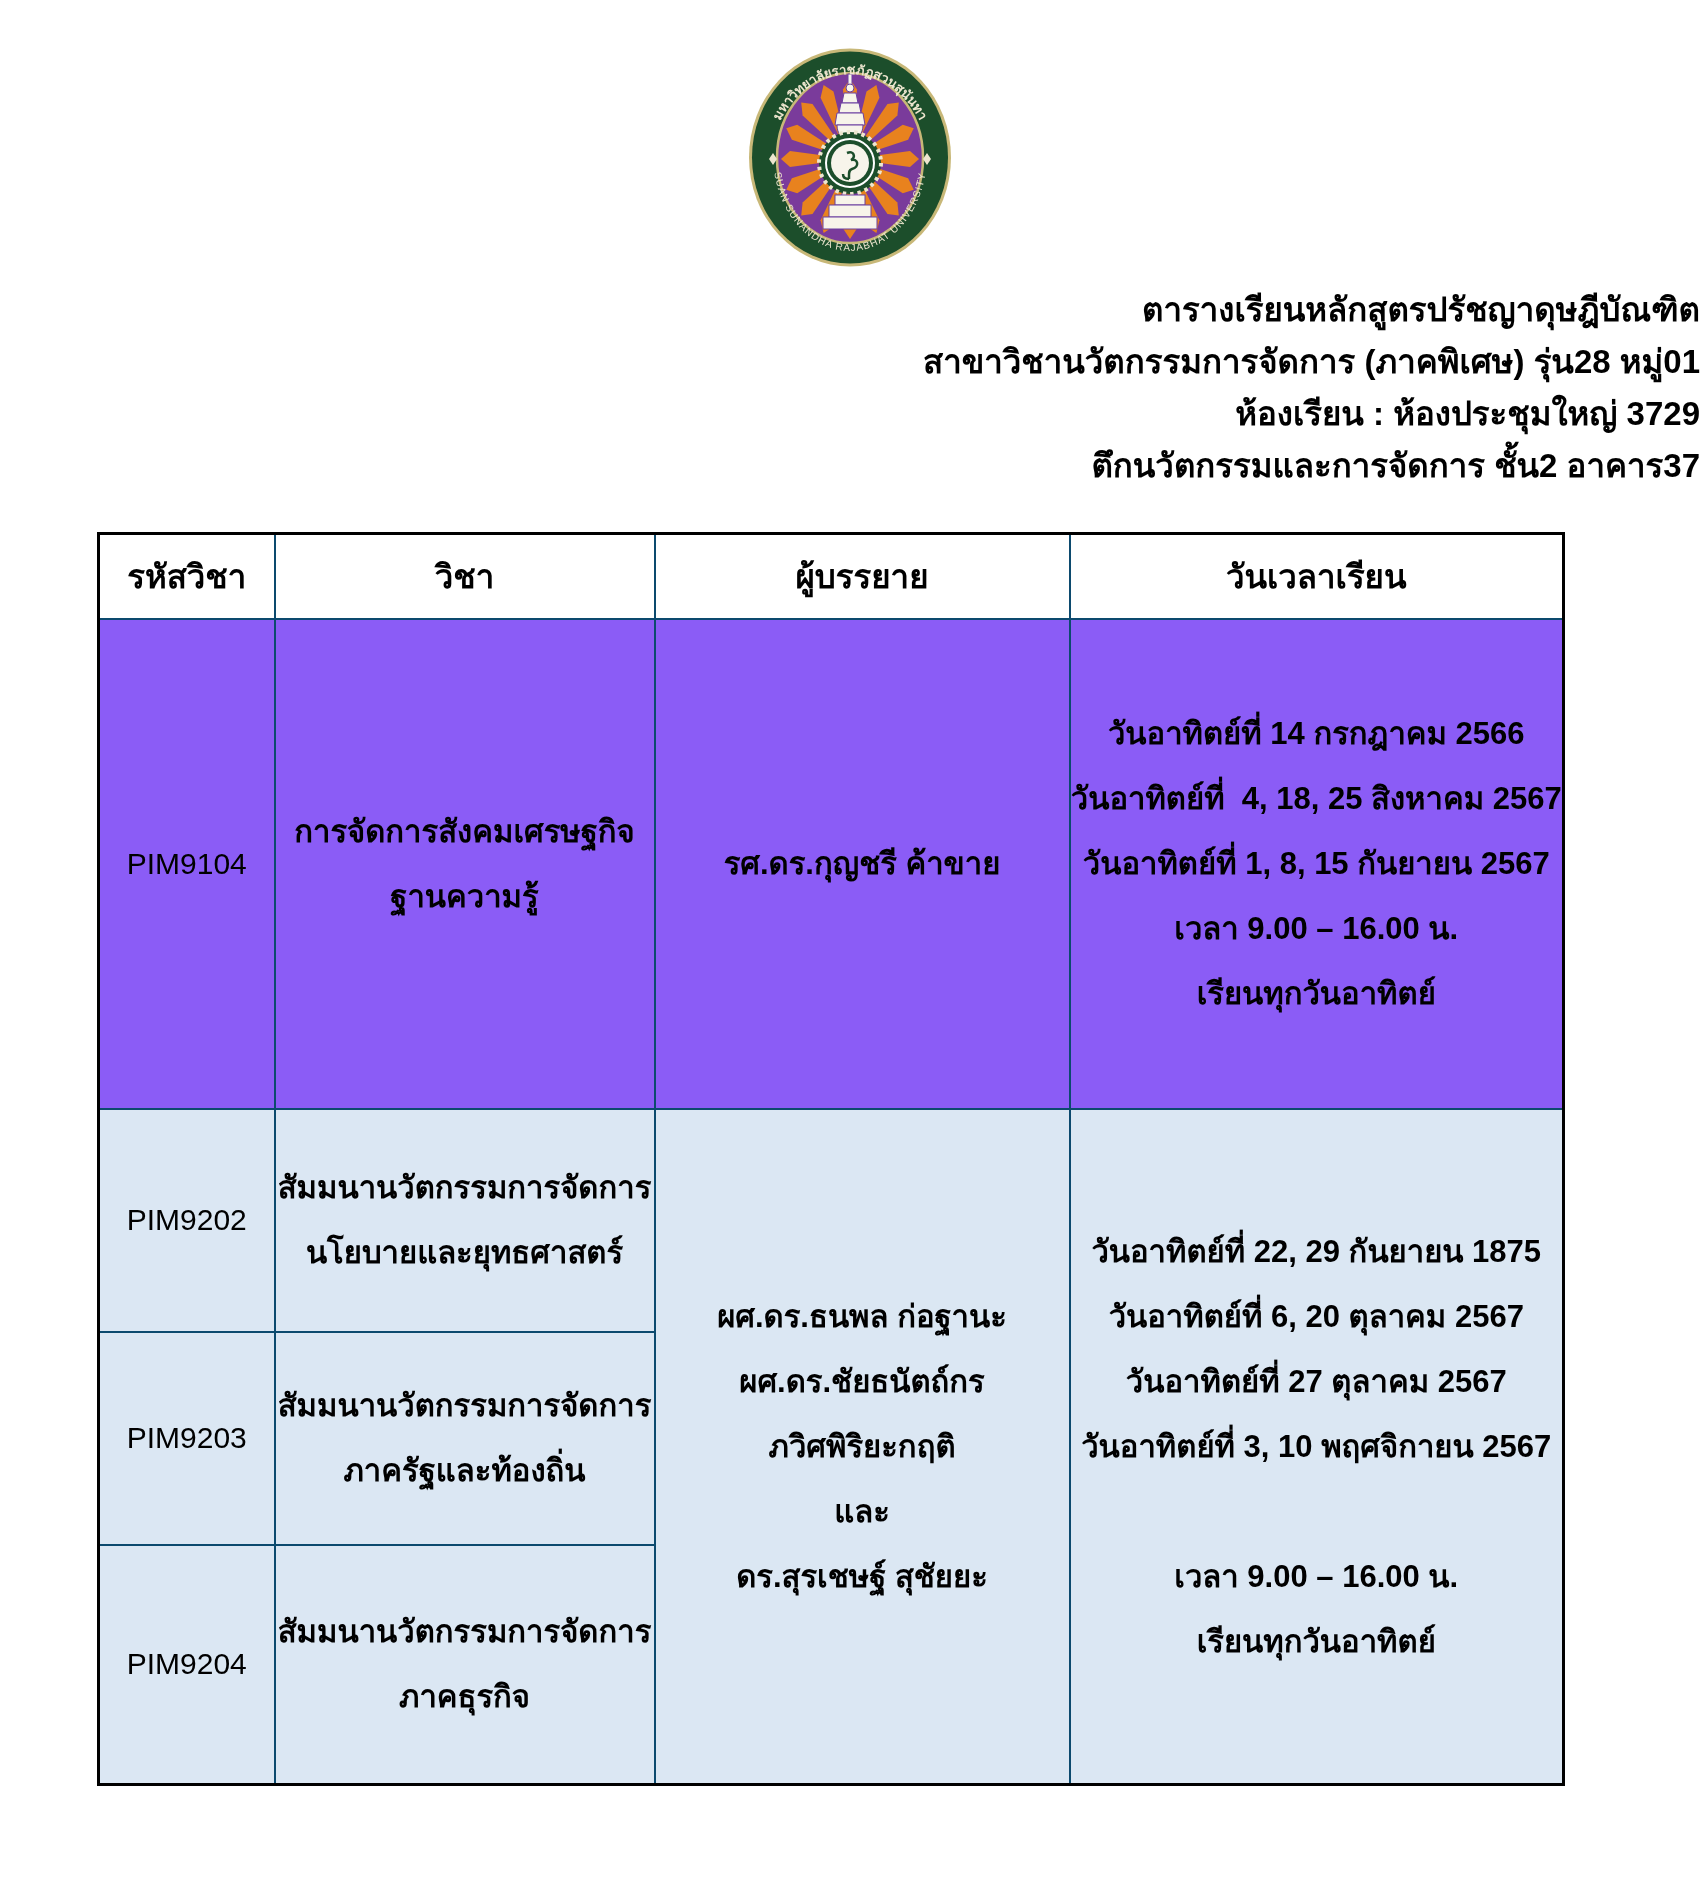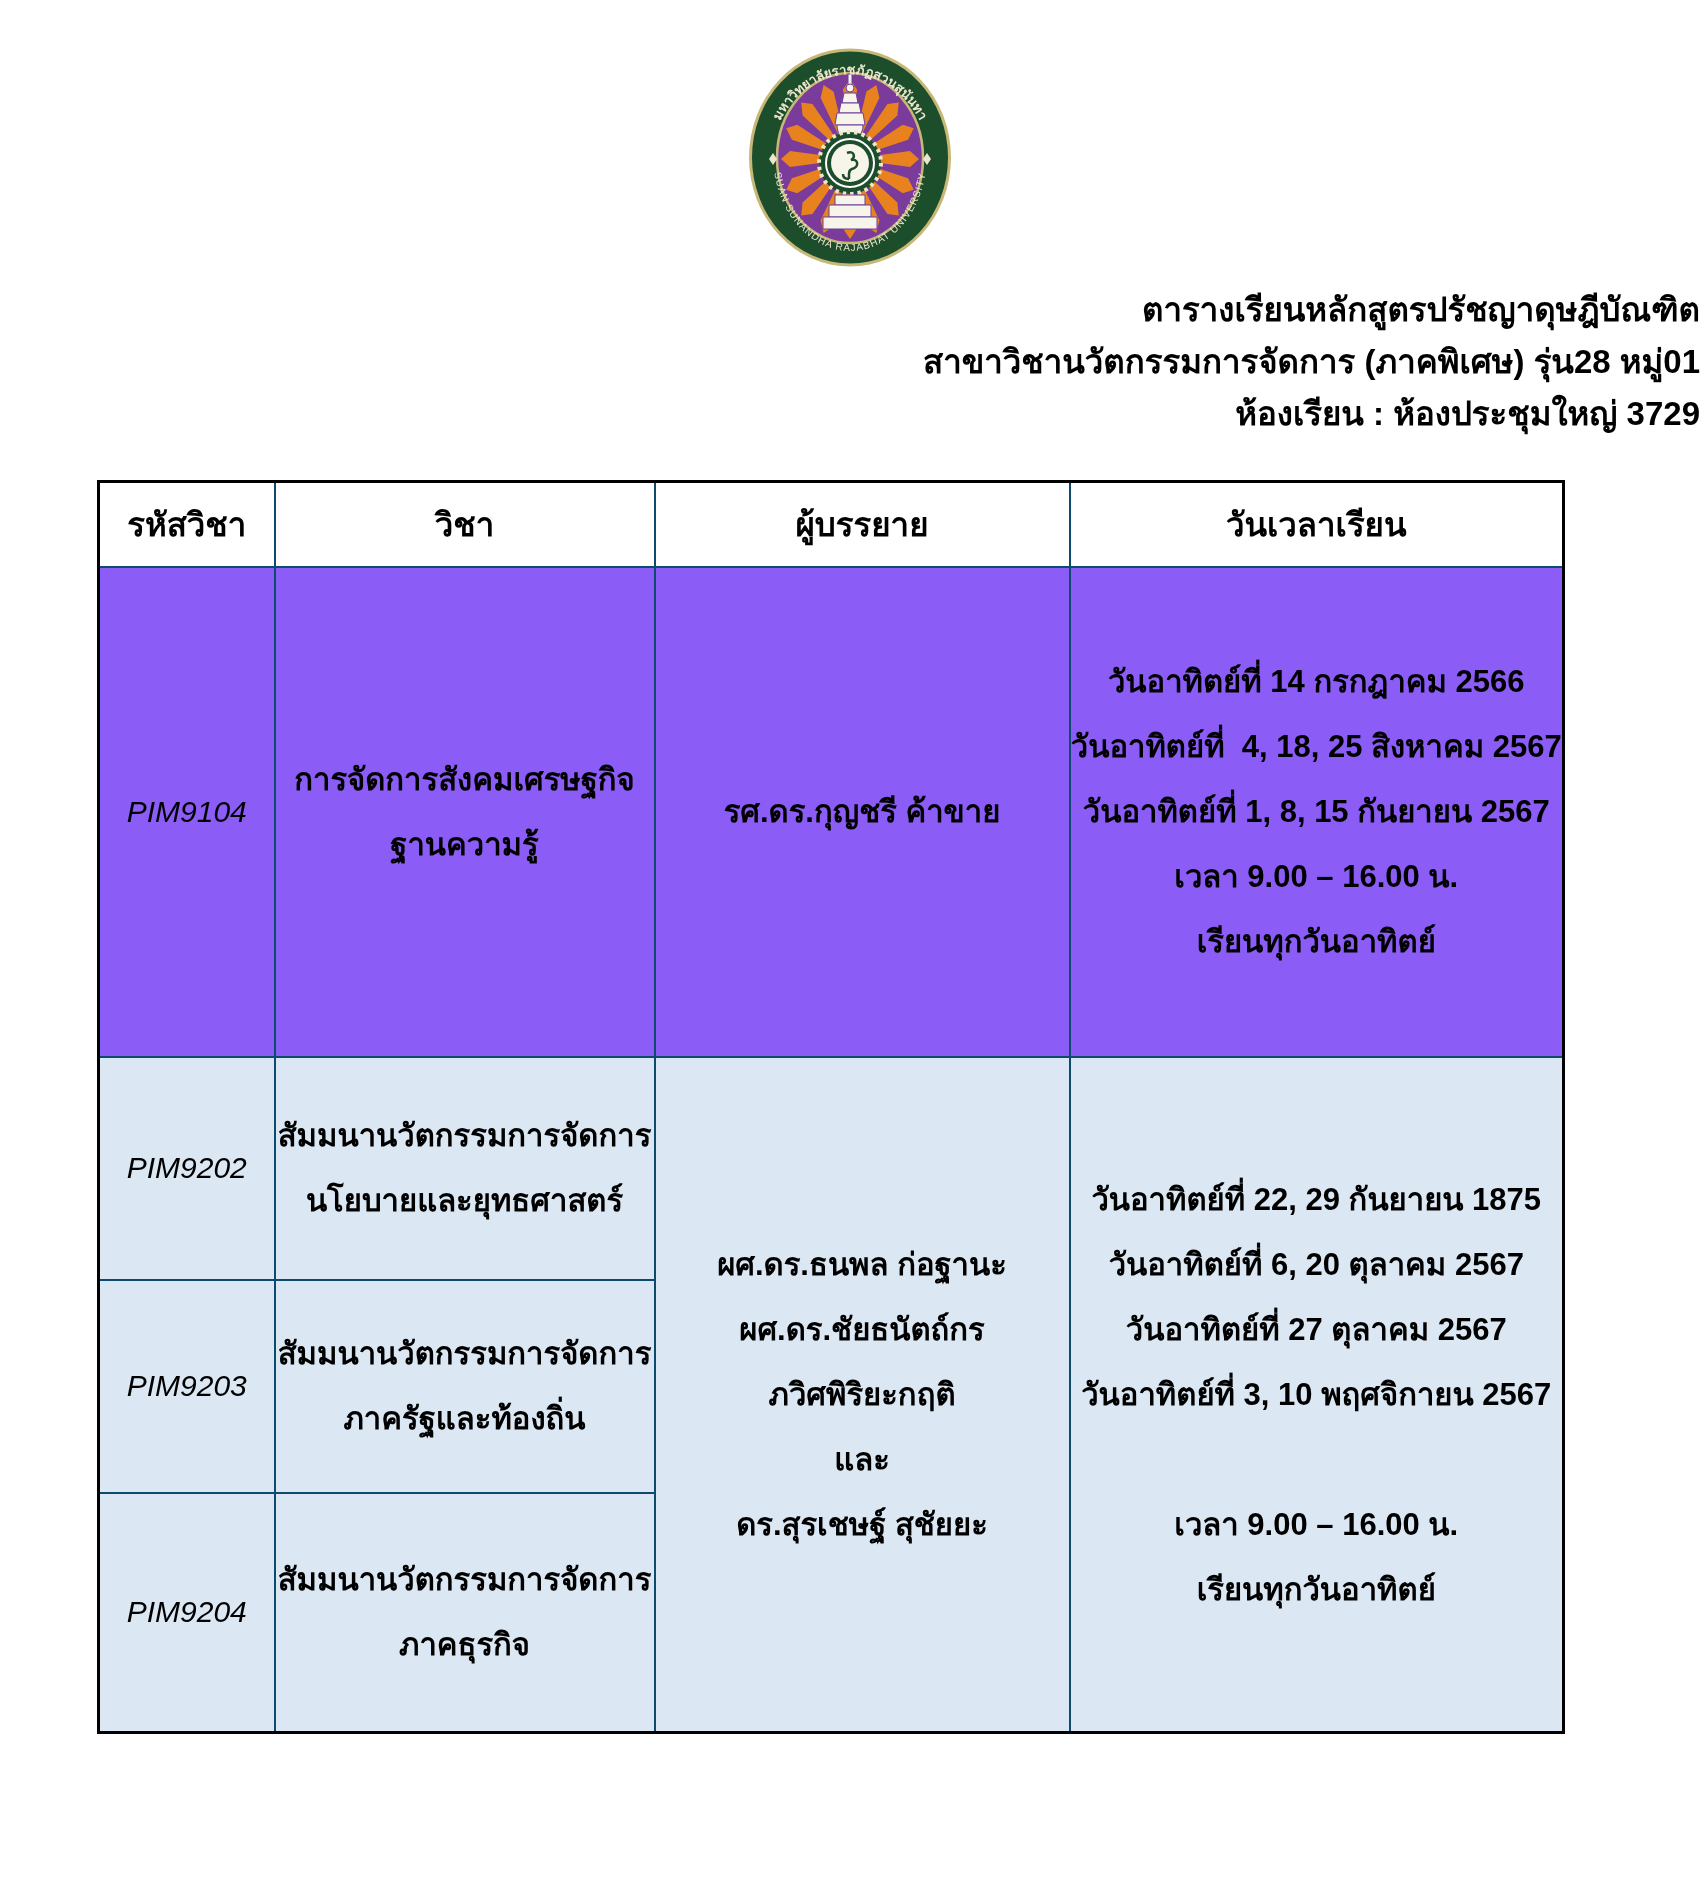--- a/index.html
+++ b/index.html
@@ -36,21 +36,21 @@
   }
   tr.head-row{height:85px;}
   tr.head-row th{background:#ffffff;font-size:33px;font-weight:bold;}
   tr.r1{height:490px;}
   tr.r2{height:223px;}
   tr.r3{height:213px;}
   tr.r4{height:240px;}
   td.peach{background:#8b5cf6;}
   td.blue{background:#DBE7F3;}
   td .ln{line-height:65px;font-size:31px;font-weight:bold;white-space:pre-wrap;}
-  td.code-cell{font-size:30px;font-weight:normal;font-style:italic;}
+  td.code-cell{font-size:30px;font-weight:normal;}
 </style>
 </head>
 <body>
 
 <div class="page">
 
   <div class="logo-wrap">
     <svg viewBox="0 0 206 221" width="206" height="221">
       <ellipse cx="103" cy="110.5" rx="101" ry="109" fill="#C8B878"></ellipse>
       <ellipse cx="103" cy="110.5" rx="98" ry="106" fill="#1C4E2B"></ellipse>
@@ -102,20 +102,21 @@
       </text>
       <polygon points="22,112 26,106 30,112 26,118" fill="#EDE6CF"></polygon>
       <polygon points="176,112 180,106 184,112 180,118" fill="#EDE6CF"></polygon>
     </svg>
   </div>
 
   <div class="doc-header">
     <div class="doc-line">ตารางเรียนหลักสูตรปรัชญาดุษฎีบัณฑิต</div>
     <div class="doc-line">สาขาวิชานวัตกรรมการจัดการ (ภาคพิเศษ) รุ่น28 หมู่01</div>
     <div class="doc-line">ห้องเรียน : ห้องประชุมใหญ่ 3729</div>
+    <div class="doc-line">ตึกนวัตกรรมและการจัดการ ชั้น2 อาคาร37</div>
   </div>
 
   <table class="schedule">
     <colgroup>
         <col class="c1">
         <col class="c2">
         <col class="c3">
         <col class="c4">
       </colgroup>
     <thead>

